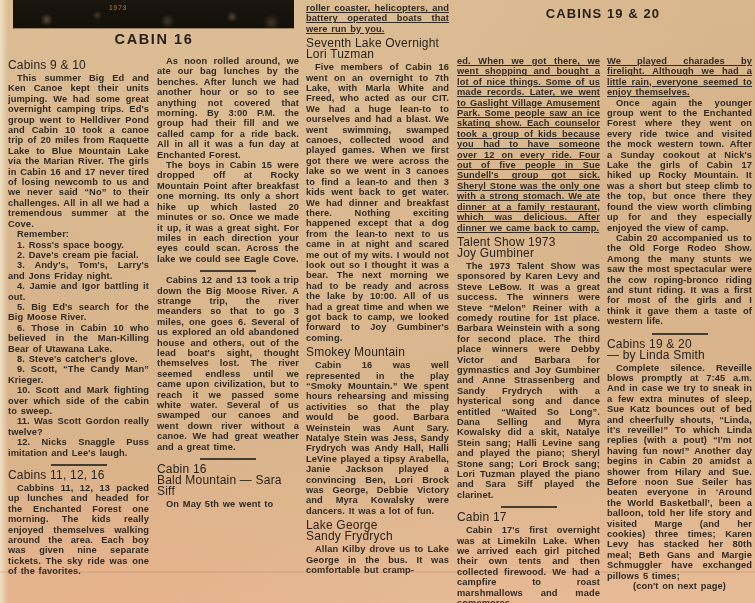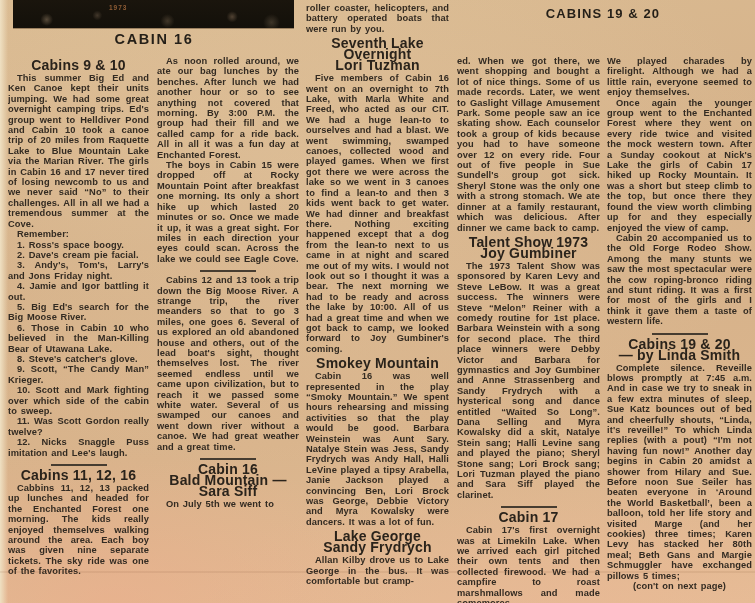--- a/index.html
+++ b/index.html
@@ -30,23 +30,23 @@
   .title-left{left:8px;top:31px;width:292px;font-size:14.5px;letter-spacing:1.6px;}
   .title-right{left:455px;top:6px;width:296px;font-size:13px;letter-spacing:1.1px;}
   .col{position:absolute;overflow:hidden;}
   #col1{left:8px;  top:56px;width:141px;height:547px;}
   #col2{left:157px;top:56px;width:142px;height:547px;}
   #col3{left:306px;top:3px; width:143px;height:600px;}
   #col4{left:457px;top:56px;width:143px;height:547px;}
   #col5{left:607px;top:56px;width:145px;height:547px;}
   .para{margin:0;font-size:9.3px;line-height:10.4px;font-weight:bold;
     text-align:justify;text-indent:9px;word-spacing:1px;letter-spacing:.1px;}
-  .para.noindent{text-indent:0;}
+  .para.noindent{text-indent:0;text-decoration:underline;}
   .para.center{text-align:center;text-indent:0;}
-  .heading{font-size:14px;line-height:11px;font-weight:bold;text-align:center;
+  .heading{font-size:12px;line-height:11px;font-weight:normal;text-align:left;
     margin:4px 0 2px;color:#2a231b;letter-spacing:.2px;}
   .rule{width:56px;border-top:2px solid #463c30;margin:6px auto 3px;}
 </style>
 </head>
 <body>
 
 <div class="page">
   <div class="photo-strip">
     <span class="photo-year">1973</span>
   </div>
@@ -79,21 +79,21 @@
   <div class="col" id="col2">
       <p class="para">As noon rolled around, we ate our bag lunches by the benches. After lunch we had another hour or so to see anything not covered that morning. By 3:00 P.M. the group had their fill and we called camp for a ride back. All in all it was a fun day at Enchanted Forest.</p>
       <p class="para">The boys in Cabin 15 were dropped off at Rocky Mountain Point after breakfast one morning. Its only a short hike up which lasted 20 minutes or so. Once we made it up, it was a great sight. For miles in each direction your eyes could scan. Across the lake we could see Eagle Cove.</p>
       <div class="rule"></div>
       <p class="para">Cabins 12 and 13 took a trip down the Big Moose River. A strange trip, the river meanders so that to go 3 miles, one goes 6. Several of us explored an old abandoned house and others, out of the lead boat's sight, thought themselves lost. The river seemed endless until we came upon civilization, but to reach it we passed some white water. Several of us swamped our canoes and went down river without a canoe. We had great weather and a great time.</p>
       <div class="rule"></div>
       <div class="heading">
         <div>Cabin 16</div>
         <div>Bald Mountain — Sara Siff</div>
       </div>
-      <p class="para">On July 5th we went to</p>
+      <p class="para">On May 5th we went to</p>
     </div>
   <div class="col" id="col3">
       <p class="para noindent">roller coaster, helicopters, and battery operated boats that were run by you.</p>
       <div class="heading">
         <div>Seventh Lake Overnight</div>
         <div>Lori Tuzman</div>
       </div>
       <p class="para">Five members of Cabin 16 went on an overnight to 7th Lake, with Marla White and Freed, who acted as our CIT. We had a huge lean-to to ourselves and had a blast. We went swimming, swamped canoes, collected wood and played games. When we first got there we were across the lake so we went in 3 canoes to find a lean-to and then 3 kids went back to get water. We had dinner and breakfast there. Nothing exciting happened except that a dog from the lean-to next to us came in at night and scared me out of my wits. I would not look out so I thought it was a bear. The next morning we had to be ready and across the lake by 10:00. All of us had a great time and when we got back to camp, we looked forward to Joy Gumbiner's coming.</p>
       <div class="heading">
         <div>Smokey Mountain</div>

